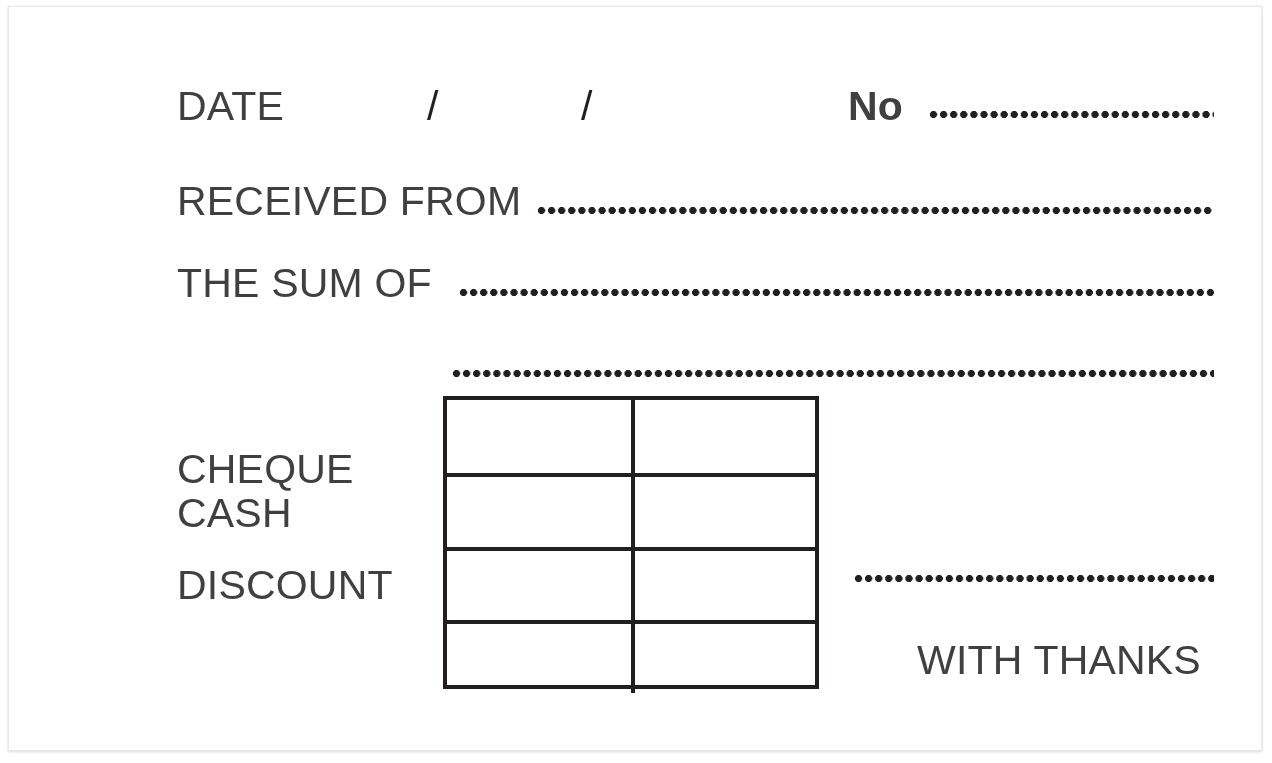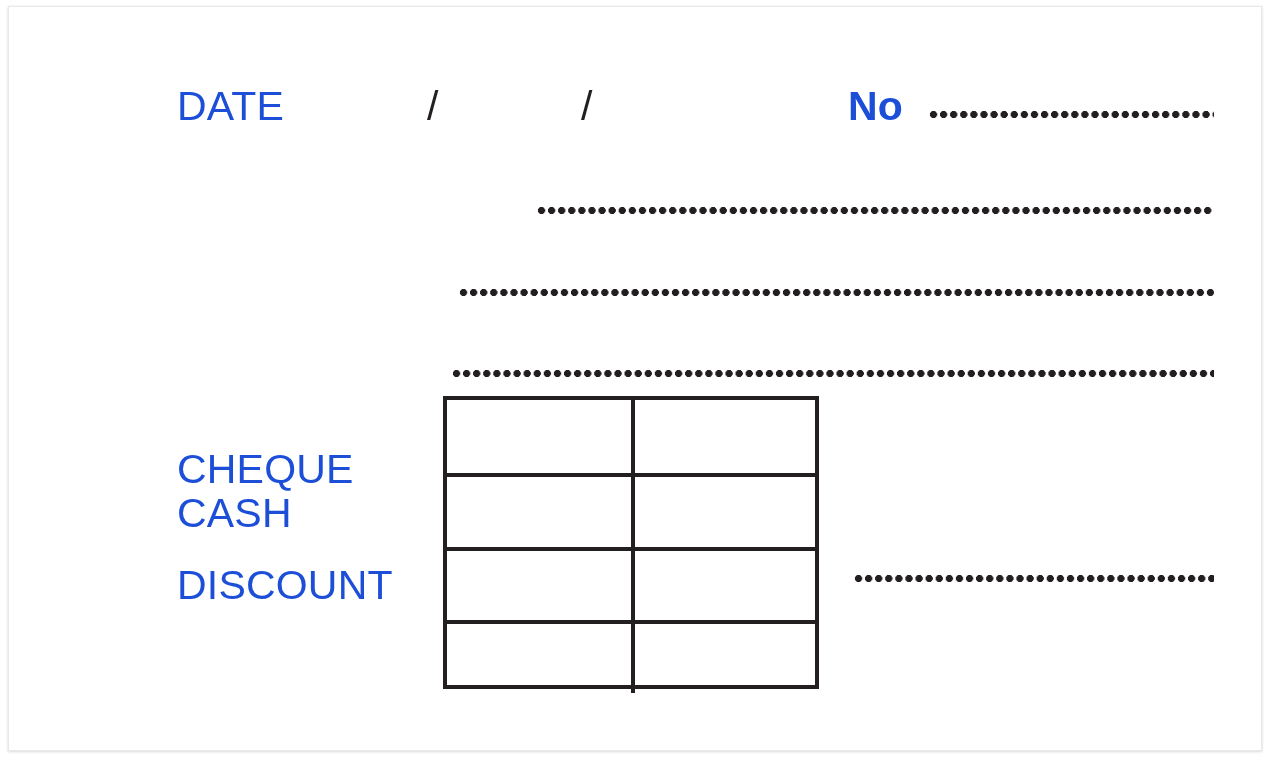--- a/index.html
+++ b/index.html
@@ -31,21 +31,21 @@
   .sheet {
     position: absolute;
     left: 0; top: 0;
     width: 100%;
     height: 100%;
   }
 
   
   .lbl {
     position: absolute;
-    color: #1d4ed8;
+    color: #404040;
     font-size: 41px;
     line-height: 41px;
     letter-spacing: 0.2px;
     white-space: nowrap;
     font-weight: 400;
     text-align: center;
   }
 
   .slash {
     position: absolute;
@@ -106,23 +106,25 @@
     <div class="lbl" style="left:168px; top:79px;">DATE</div>
 
     <div class="slash" style="left:418px; top:79px;">/</div>
 
     <div class="slash" style="left:572px; top:79px;">/</div>
 
     <div class="lbl" style="left:839px; top:79px;font-weight:bold;">No</div>
 
     <div class="dots" style="left:920px; top:103px; width:285px;"></div>
 
+    <div class="lbl" style="left:168px; top:174px;">RECEIVED FROM</div>
 
     <div class="dots" style="left:528px; top:199px; width:677px;"></div>
 
+    <div class="lbl" style="left:168px; top:256px;">THE SUM OF</div>
 
     <div class="dots" style="left:450px; top:281px; width:755px;"></div>
 
     <div class="dots" style="left:443px; top:362px; width:762px;"></div>
 
     <div class="lbl" style="left:168px; top:412px;margin-top:30px;">CHEQUE</div>
 
     <div class="lbl" style="left:168px; top:486px;">CASH</div>
 
     <div class="lbl" style="left:168px; top:558px;">DISCOUNT</div>
@@ -146,15 +148,16 @@
 
       <div class="trow r3">
         <div class="tcell c0"></div>
         <div class="tcell c1"></div>
       </div>
 
     </div>
 
     <div class="dots" style="left:845px; top:567px; width:360px;"></div>
 
+    <div class="lbl" style="left:908px; top:633px;">WITH THANKS</div>
 
   </div>
 </div>
 
 </body></html>

